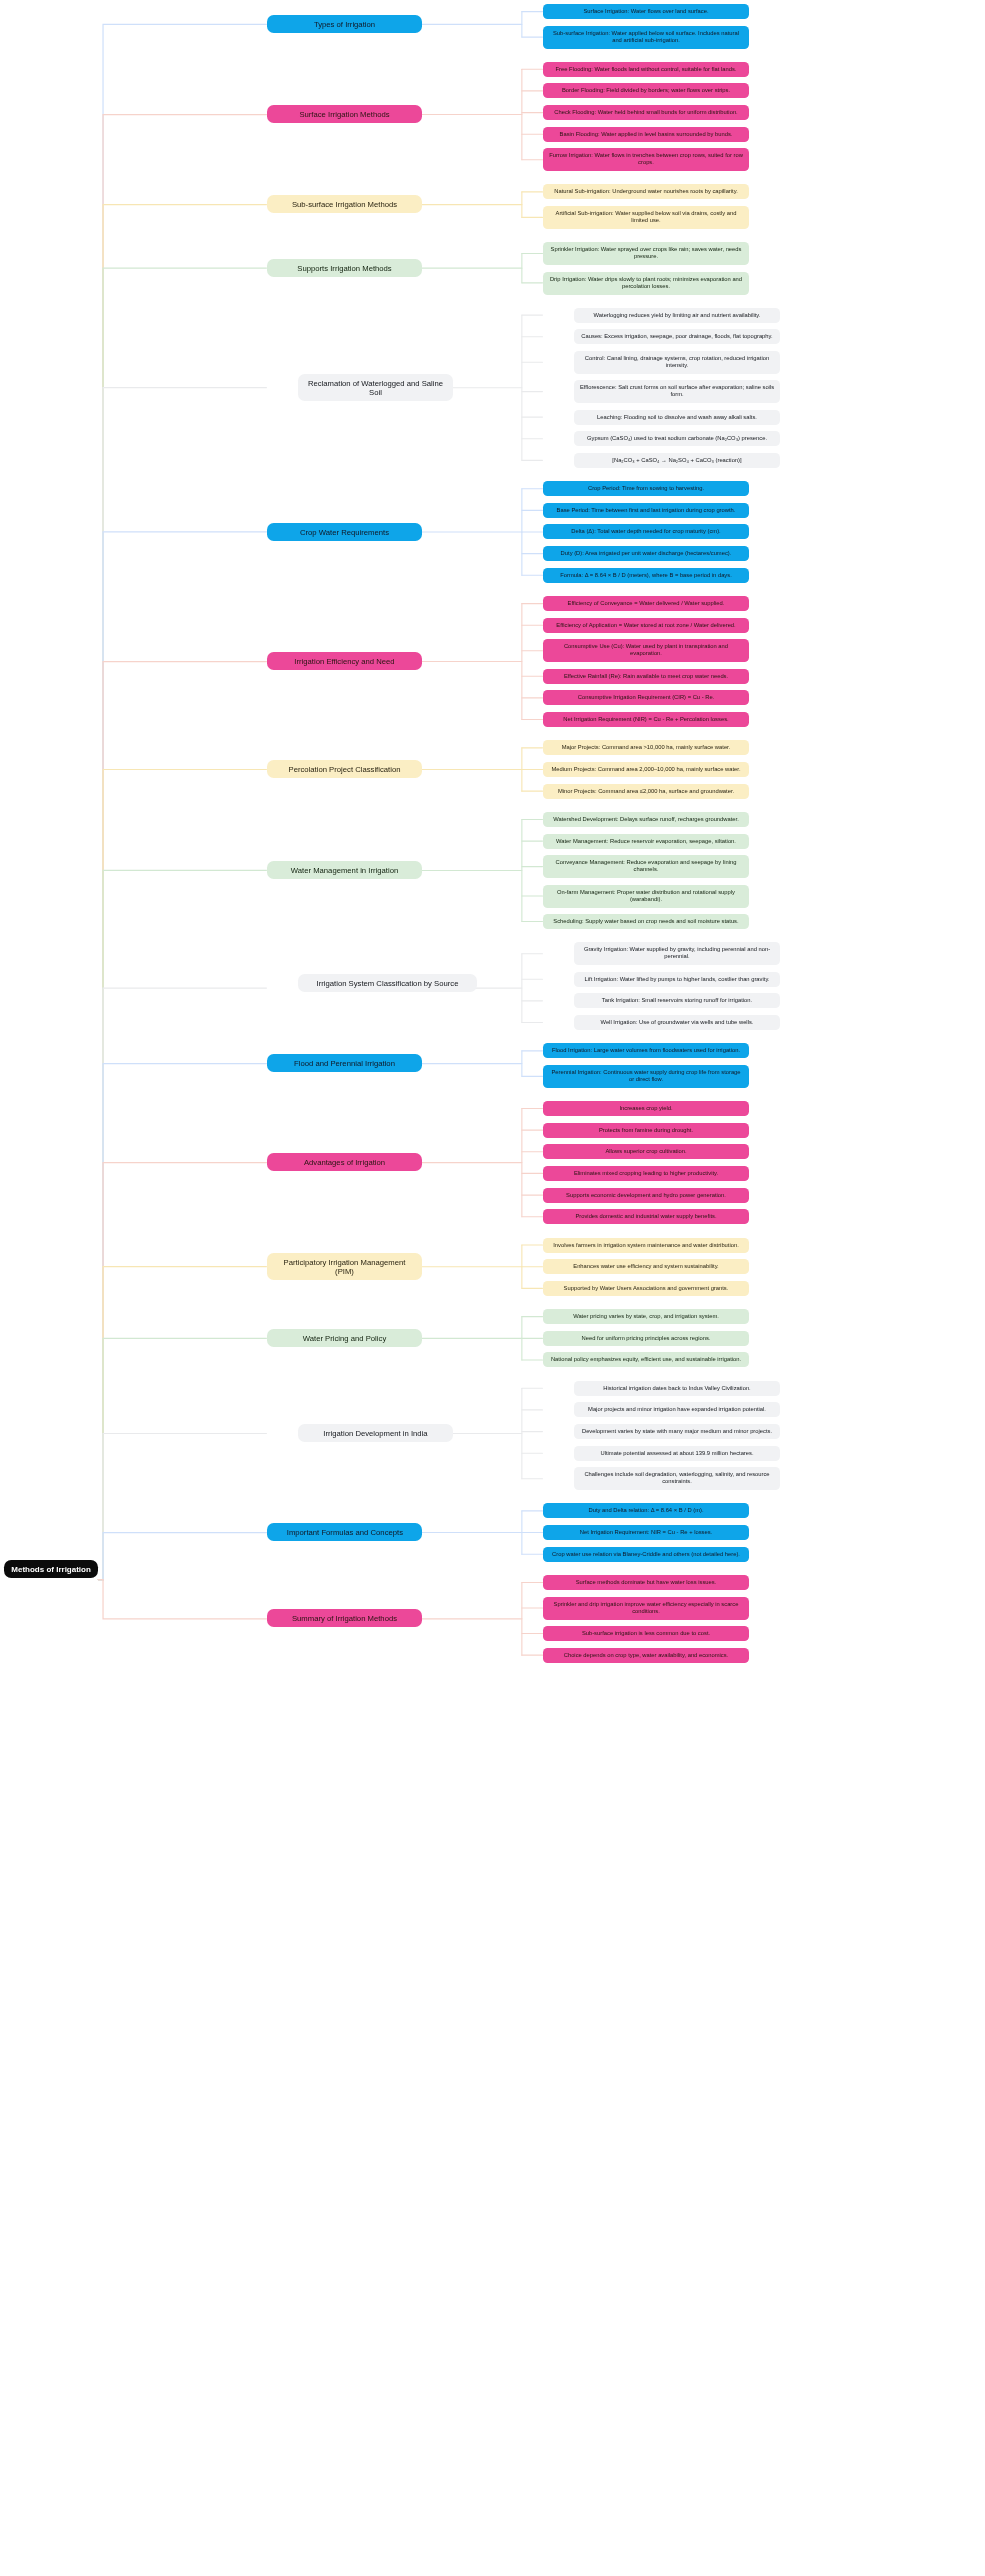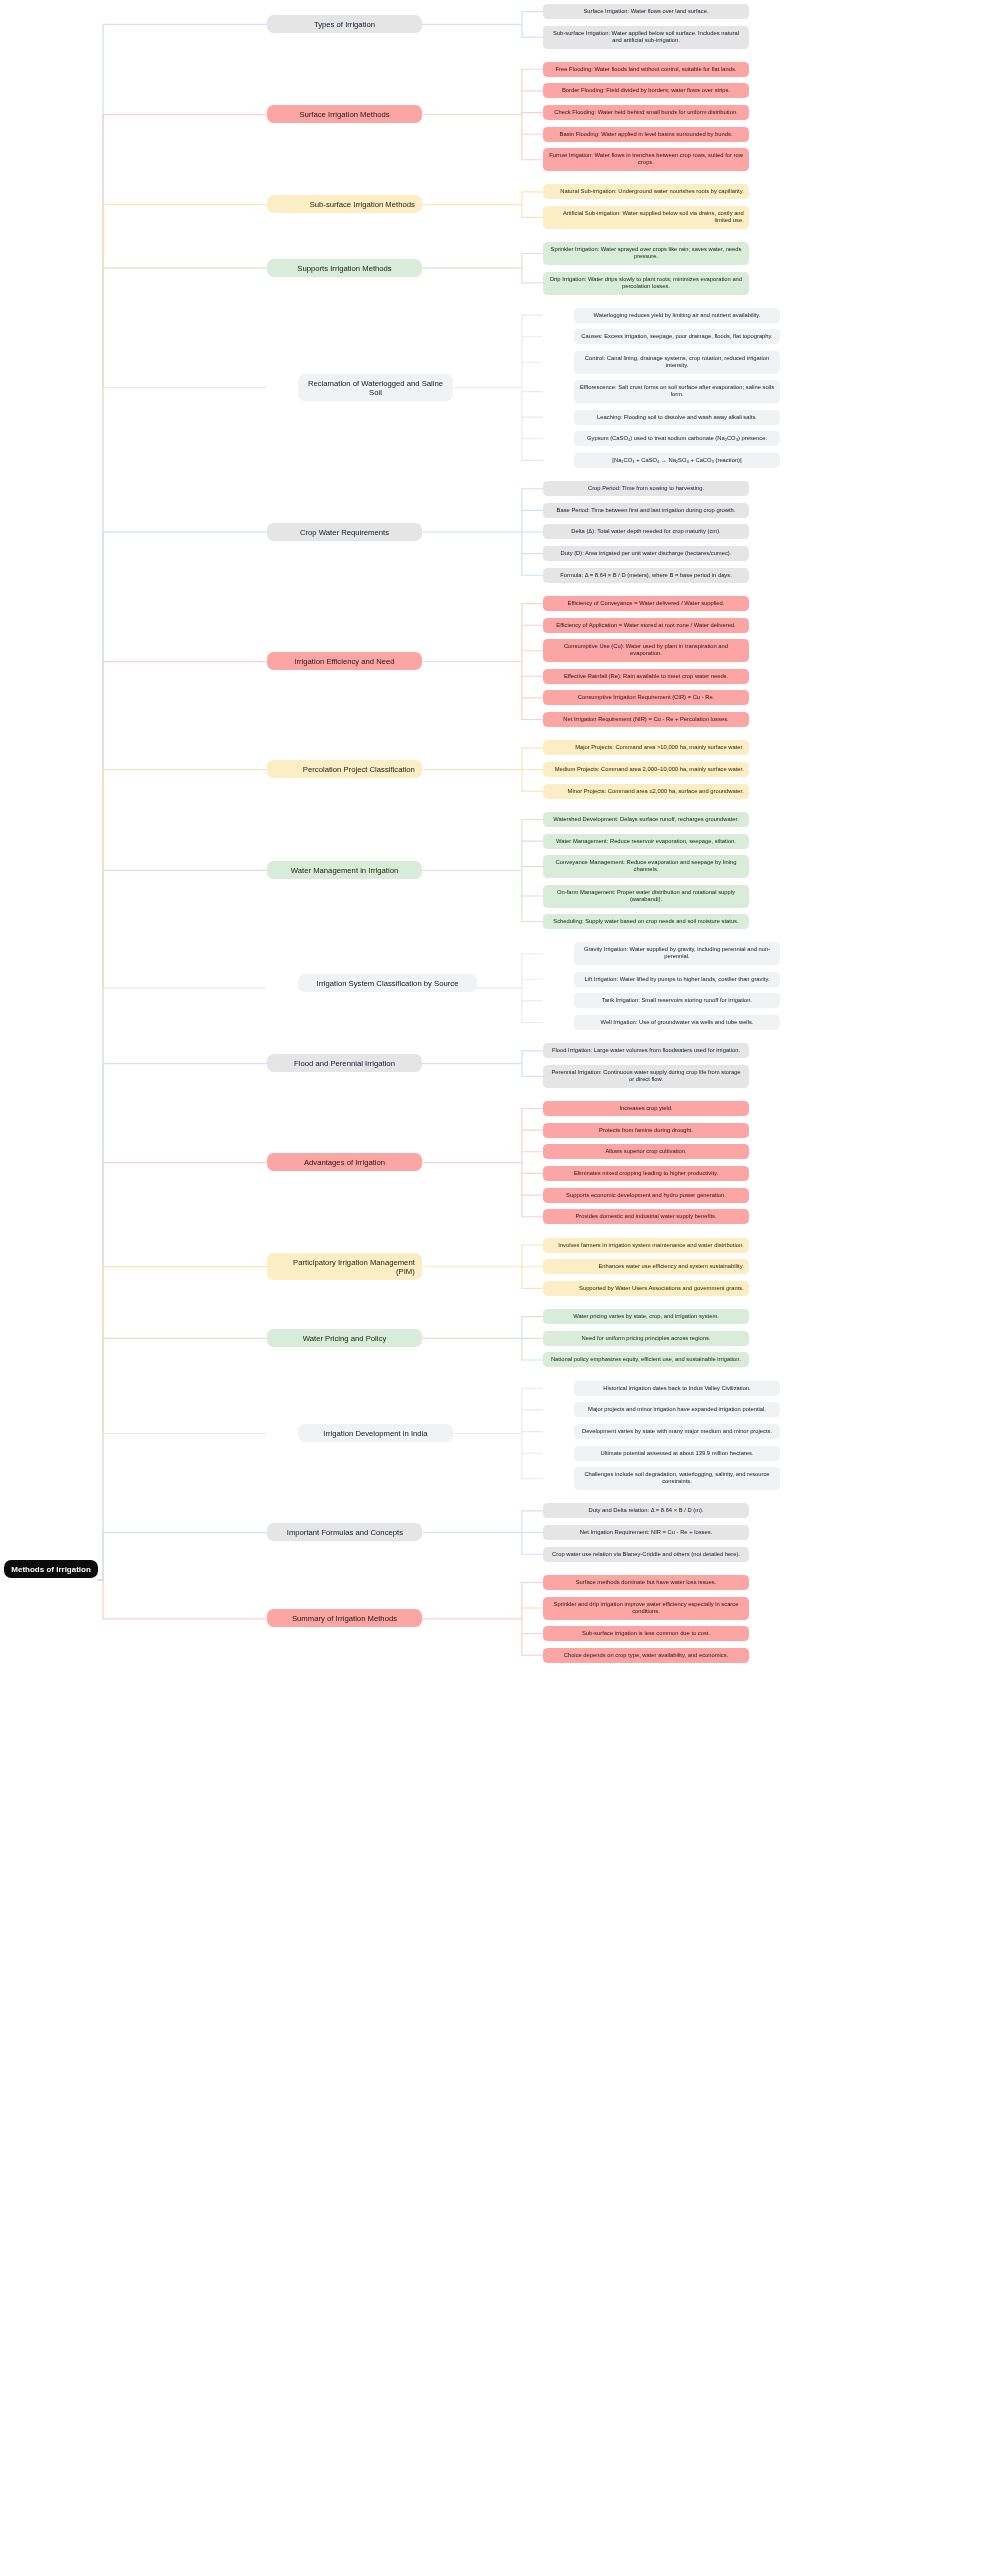--- a/index.html
+++ b/index.html
@@ -62,23 +62,23 @@
     position: absolute;
     border-radius: 4.6px;
     padding: 3.6px 5.2px;
     font-size: 5.8px;
     line-height: 1.35;
     text-align: center;
     z-index: 3;
   }
 
   
-  .c-blue   { background: #e5e5e5; color: #101826; }
-  .c-pink   { background: #fca5a5; color: #2a1412; text-align: center; }
-  .c-yellow { background: #fbeec4; color: #2a2412; text-align: right; }
+  .c-blue   { background: #0ea5e9; color: #101826; }
+  .c-pink   { background: #ec4899; color: #2a1412; text-align: center; }
+  .c-yellow { background: #fbeec4; color: #2a2412; }
   .c-green  { background: #d9ecd9; color: #12220f; }
   .c-grey   { background: #f1f2f4; color: #15181d; margin-left: 31px; }
 </style>
 </head>
 <body>
 
 <div id="mindmap">
   <svg id="wires" viewBox="0 0 1912 6040" preserveAspectRatio="none" xmlns="http://www.w3.org/2000/svg">
       <path d="M 818 47.25 H 1013" stroke="#cfe0fa" stroke-width="2.2" fill="none" stroke-linecap="round"></path>
       <path d="M 1013 22.5 V 72" stroke="#cfe0fa" stroke-width="2.2" fill="none" stroke-linecap="round"></path>

